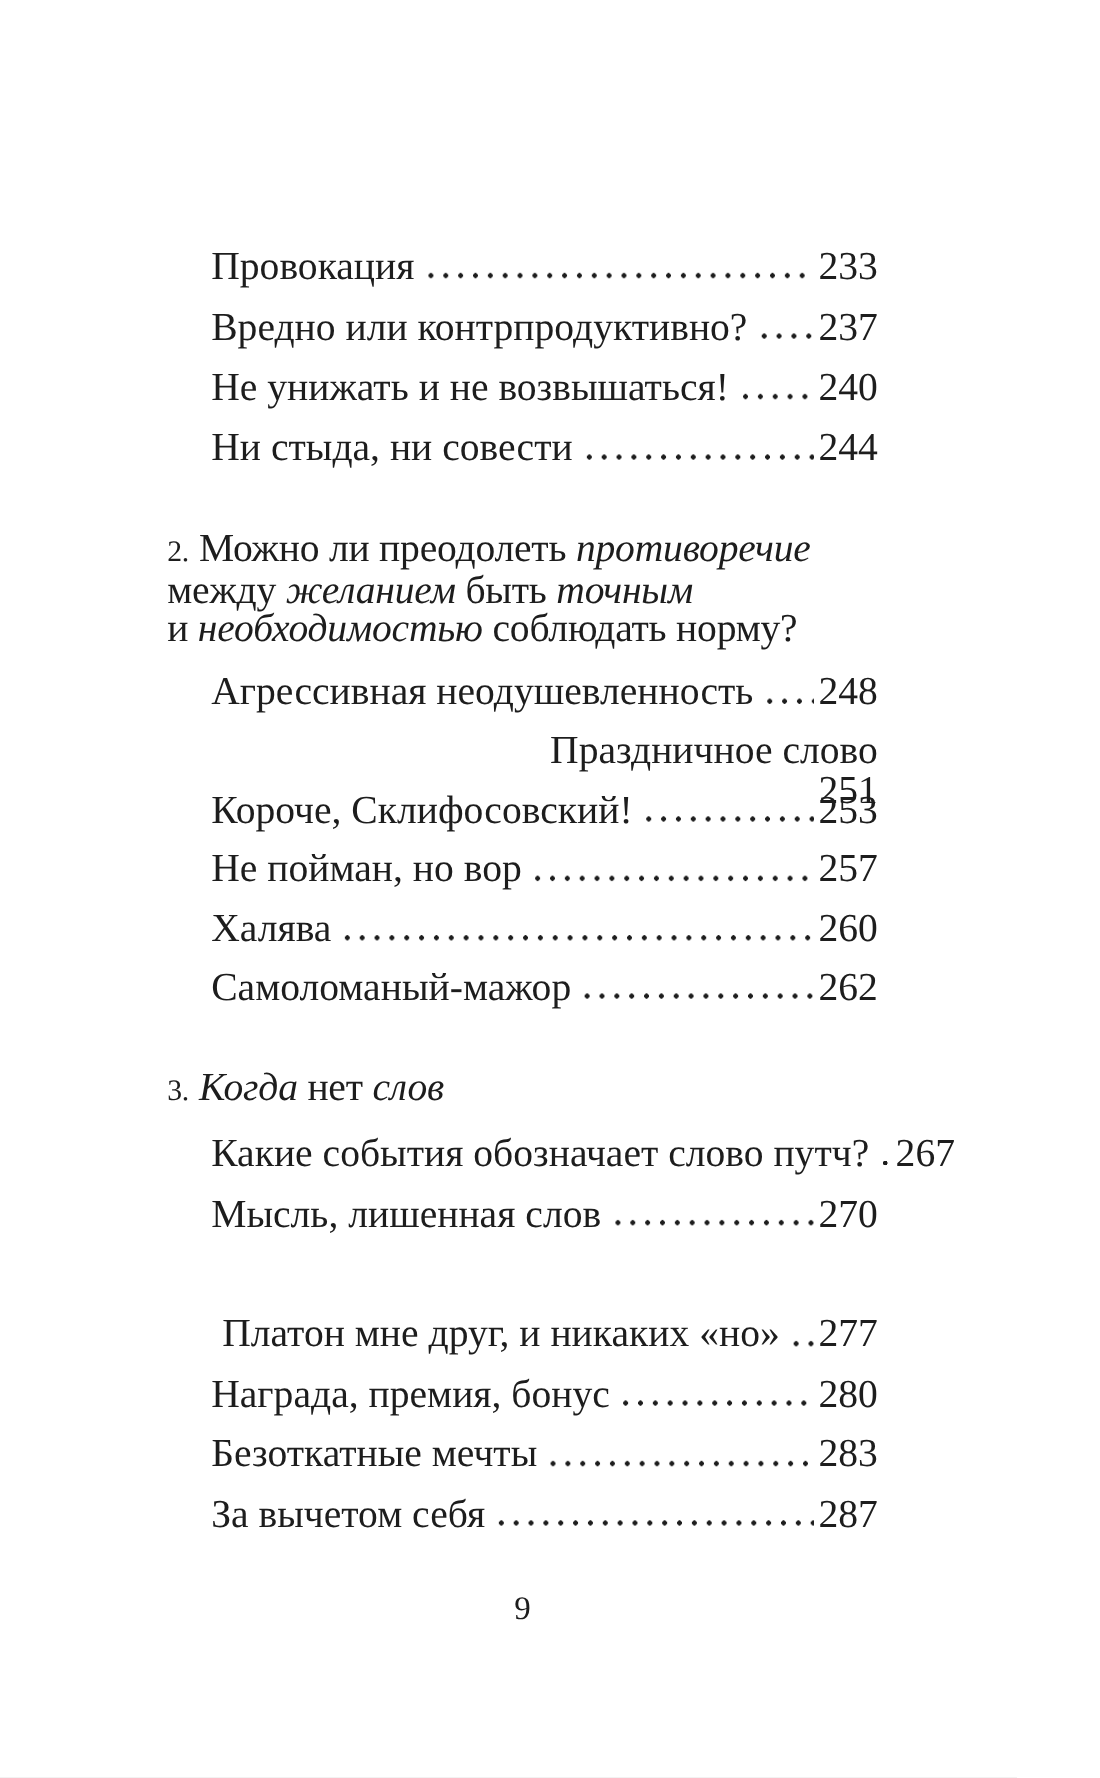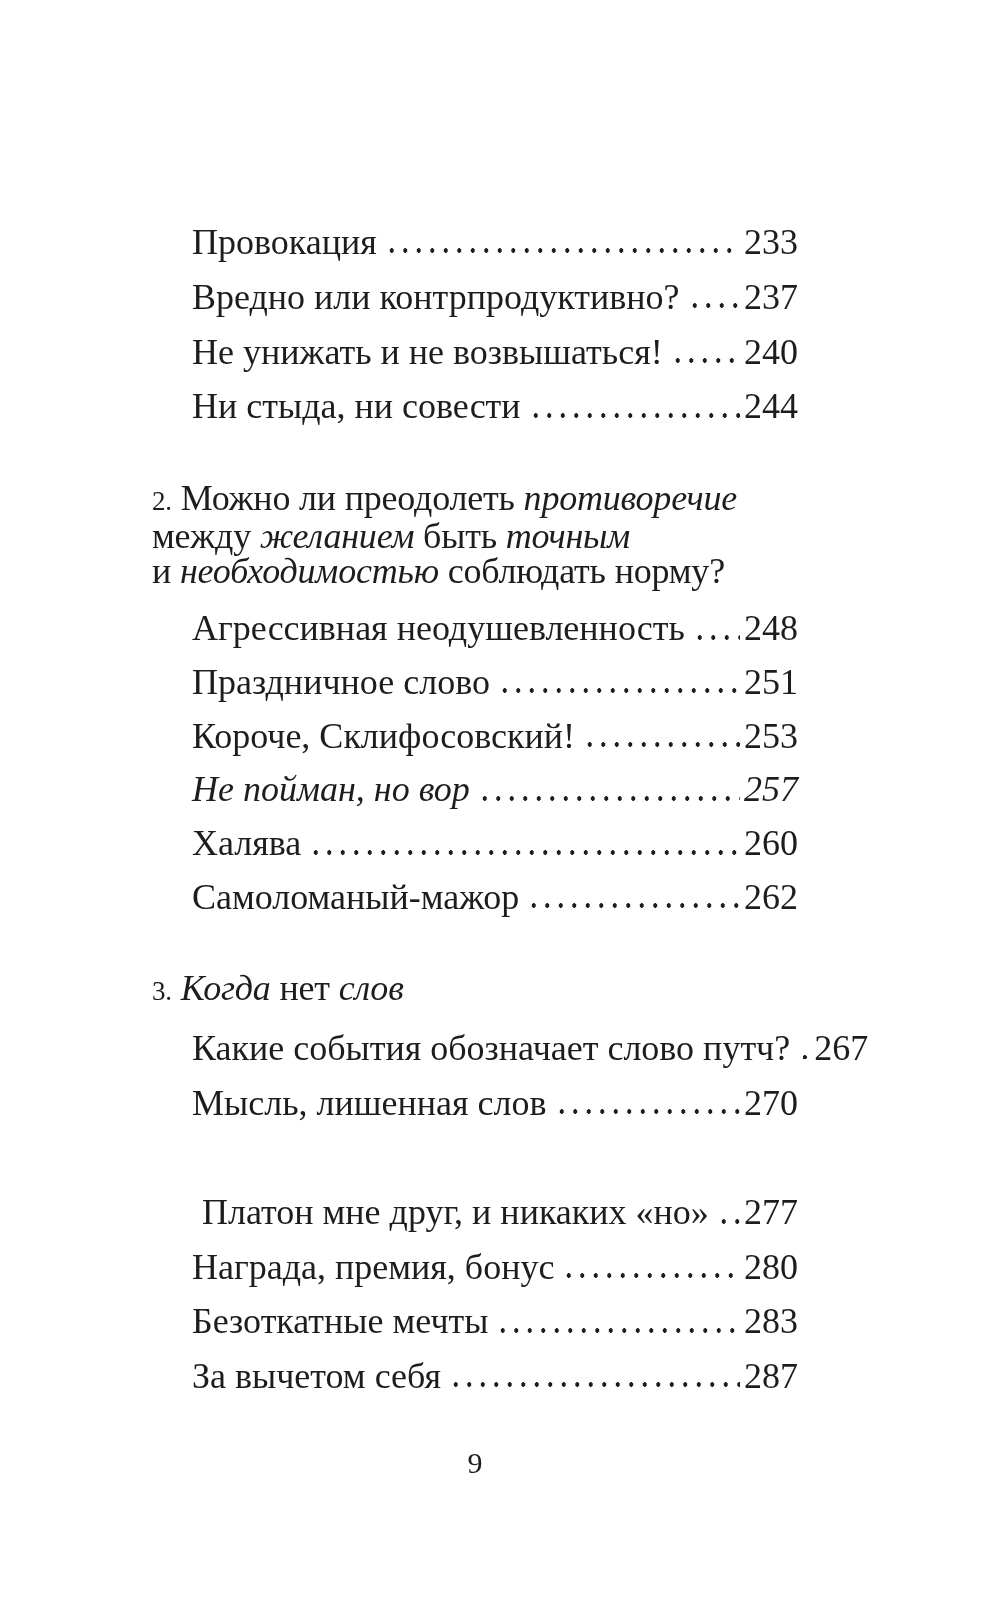--- a/index.html
+++ b/index.html
@@ -98,31 +98,31 @@
         <span class="t">Ни стыда, ни совести</span>
         <span class="leader"></span>
         <span class="p">244</span>
       </div>
       <div class="heading" style="top: 481px;"><span class="hnum">2.</span><span>Можно ли преодолеть </span><span class="it">противоречие</span><br><span>между </span><span class="it">желанием</span><span> быть </span><span class="it">точным</span><br><span>и </span><span class="it">необходимостью</span><span> соблюдать норму?</span></div>
       <div class="row" style="top: 610.3px;">
         <span class="t">Агрессивная неодушевленность</span>
         <span class="leader"></span>
         <span class="p">248</span>
       </div>
-      <div class="row" style="top: 664px;">
+      <div class="row" style="top: 664px; flex-direction: column;">
         <span class="t">Праздничное слово</span>
         <span class="leader"></span>
         <span class="p">251</span>
       </div>
       <div class="row" style="top: 717.7px;">
         <span class="t">Короче, Склифосовский!</span>
         <span class="leader"></span>
         <span class="p">253</span>
       </div>
-      <div class="row" style="top: 771.4px; font-style: italic;">
+      <div class="row" style="top: 771.4px;">
         <span class="t">Не пойман, но вор</span>
         <span class="leader"></span>
         <span class="p">257</span>
       </div>
       <div class="row" style="top: 825.1px;">
         <span class="t">Халява</span>
         <span class="leader"></span>
         <span class="p">260</span>
       </div>
       <div class="row" style="top: 878.8px;">

